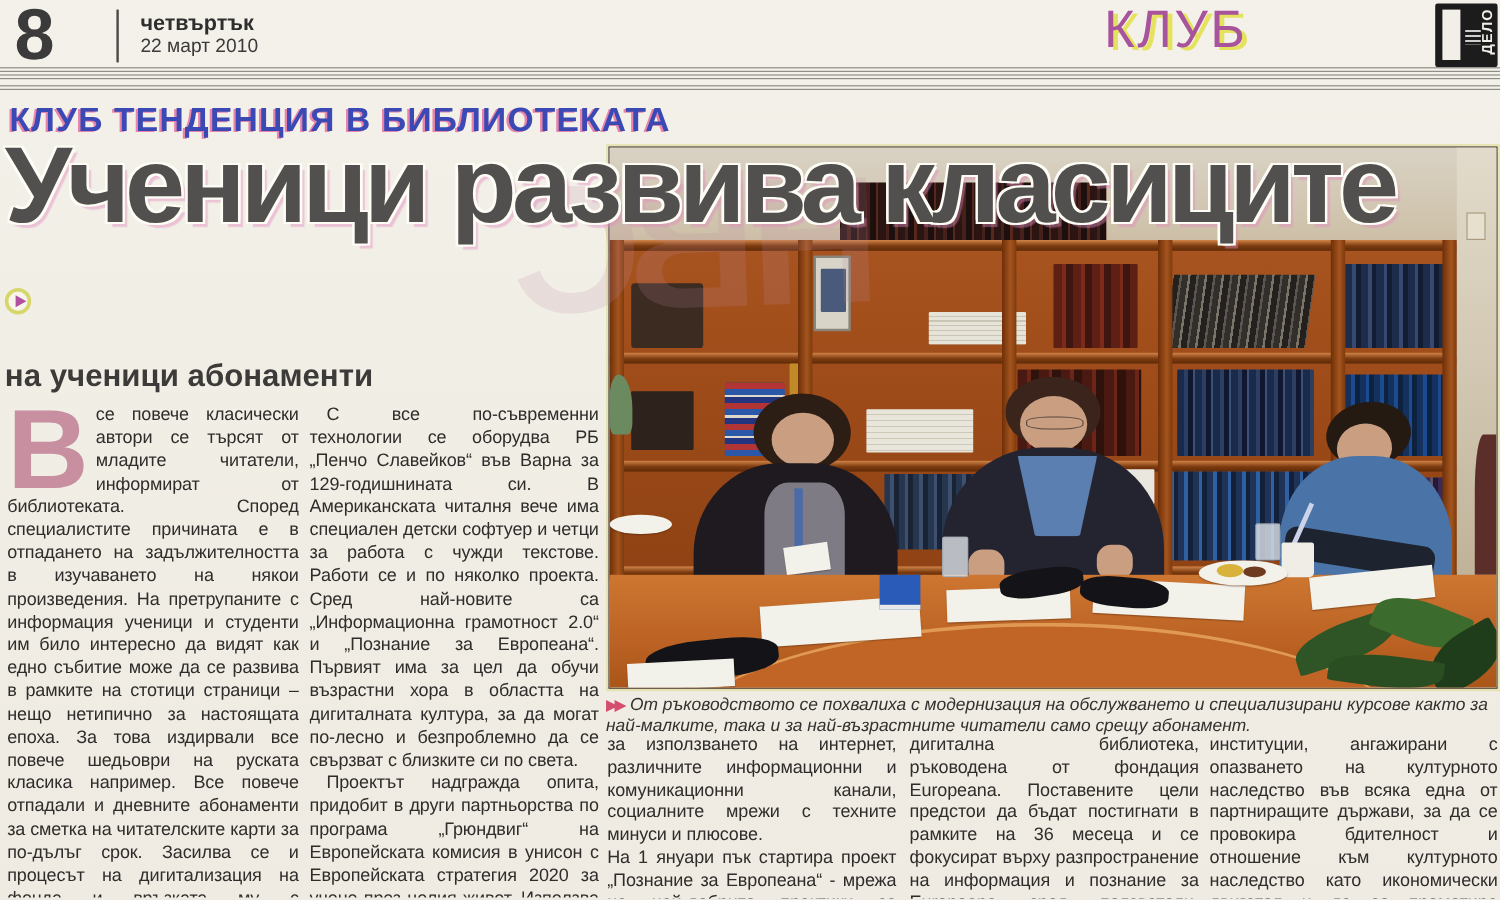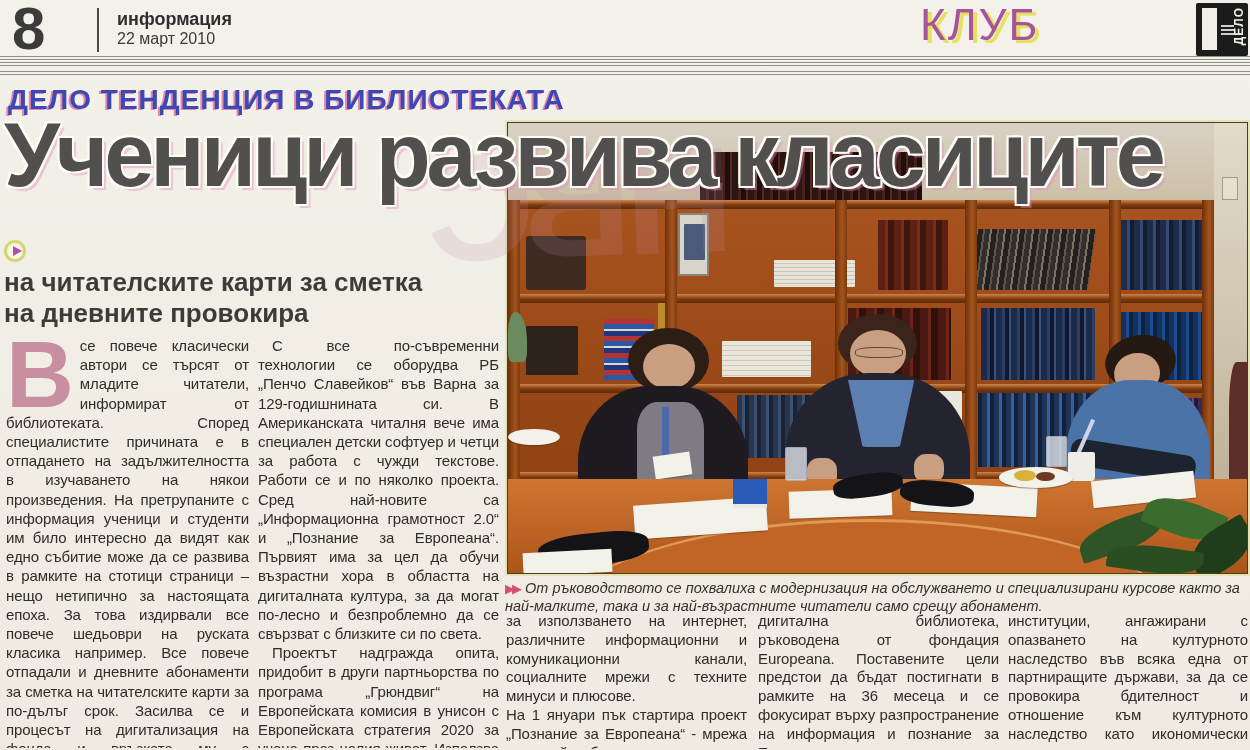--- a/index.html
+++ b/index.html
@@ -89,21 +89,21 @@
   .person-face { background:#c99e81; border-radius:50%; }
   .plant-leaf { background:#2f5526; border-radius:60% 5% 60% 5%; }
 </style>
 </head>
 <body>
 
 <div class="page">
 
   <div class="pagenum">8</div>
   <div class="hdr-rule-v"></div>
-  <div class="weekday">информация</div>
+  <div class="weekday">четвъртък</div>
   <div class="date">22 март 2010</div>
   <div class="section">КЛУБ</div>
   <div class="logo">
     <div class="bar"></div>
     <div class="lines"></div>
     <div class="word">ДЕЛО</div>
   </div>
   <div class="hrule" style="top:56px"></div>
   <div class="hrule" style="top:59px"></div>
   <div class="hrule" style="top:62px"></div>
@@ -211,26 +211,26 @@
     <div style="left:71.5%;top:77.5%;width:2.5%;height:2%;background:#6e3a20;border-radius:50%"></div>
 
     <div class="plant-leaf" style="left:77%;top:88%;width:12%;height:7%;transform:rotate(-18deg)"></div>
     <div class="plant-leaf" style="left:86%;top:84%;width:11%;height:8%;transform:rotate(22deg);background:#3c6b2e"></div>
     <div class="plant-leaf" style="left:92%;top:90%;width:9%;height:9%;transform:rotate(-30deg);background:#1f3d1a"></div>
     <div class="plant-leaf" style="left:81%;top:94%;width:13%;height:6%;transform:rotate(8deg);background:#2a4d22"></div>
   </div>
 
   <div class="ghost">НВС</div>
 
-  <div class="kicker">ДЕЛО ТЕНДЕНЦИЯ В БИБЛИОТЕКАТА</div>
+  <div class="kicker">КЛУБ ТЕНДЕНЦИЯ В БИБЛИОТЕКАТА</div>
   <div class="headline">Ученици развива класиците</div>
   <div class="subhead">
     <span class="play"></span><br>
-    <span>на читателските карти за сметка</span><br>
-    <span>на дневните провокира</span>
+    <br>
+    <span>на ученици абонаменти</span>
   </div>
 
   <div class="col" id="col1">
     <p class="noindent"><span class="dropcap">В</span><span>се повече класически автори се търсят от младите читатели, информират от библиотеката. Според специалистите причината е в отпадането на задължителността в изучаването на някои произведения. На претрупаните с информация ученици и студенти им било интересно да видят как едно събитие може да се развива в рамките на стотици страници – нещо нетипично за настоящата епоха. За това издирвали все повече шедьоври на руската класика например. Все повече отпадали и дневните абонаменти за сметка на читателските карти за по-дълъг срок. Засилва се и процесът на дигитализация на фонда и връзката му с международни мрежи за съхраняване и обмен на издания, обясниха още от ръководството.</span></p>
   </div>
   <div class="col" id="col2">
     <p>С все по-съвременни технологии се оборудва РБ „Пенчо Славейков“ във Варна за 129-годишнината си. В Американската читалня вече има специален детски софтуер и четци за работа с чужди текстове. Работи се и по няколко проекта. Сред най-новите са „Информационна грамотност 2.0“ и „Познание за Европеана“. Първият има за цел да обучи възрастни хора в областта на дигиталната култура, за да могат по-лесно и безпроблемно да се свързват с близките си по света.</p>
     <p>Проектът надгражда опита, придобит в други партньорства по програма „Грюндвиг“ на Европейската комисия в унисон с Европейската стратегия 2020 за учене през целия живот. Използва се каскадният метод на преподаване и мултиплициране. Обучителните модули обединяват и предлагат познание</p>
   </div>
 

